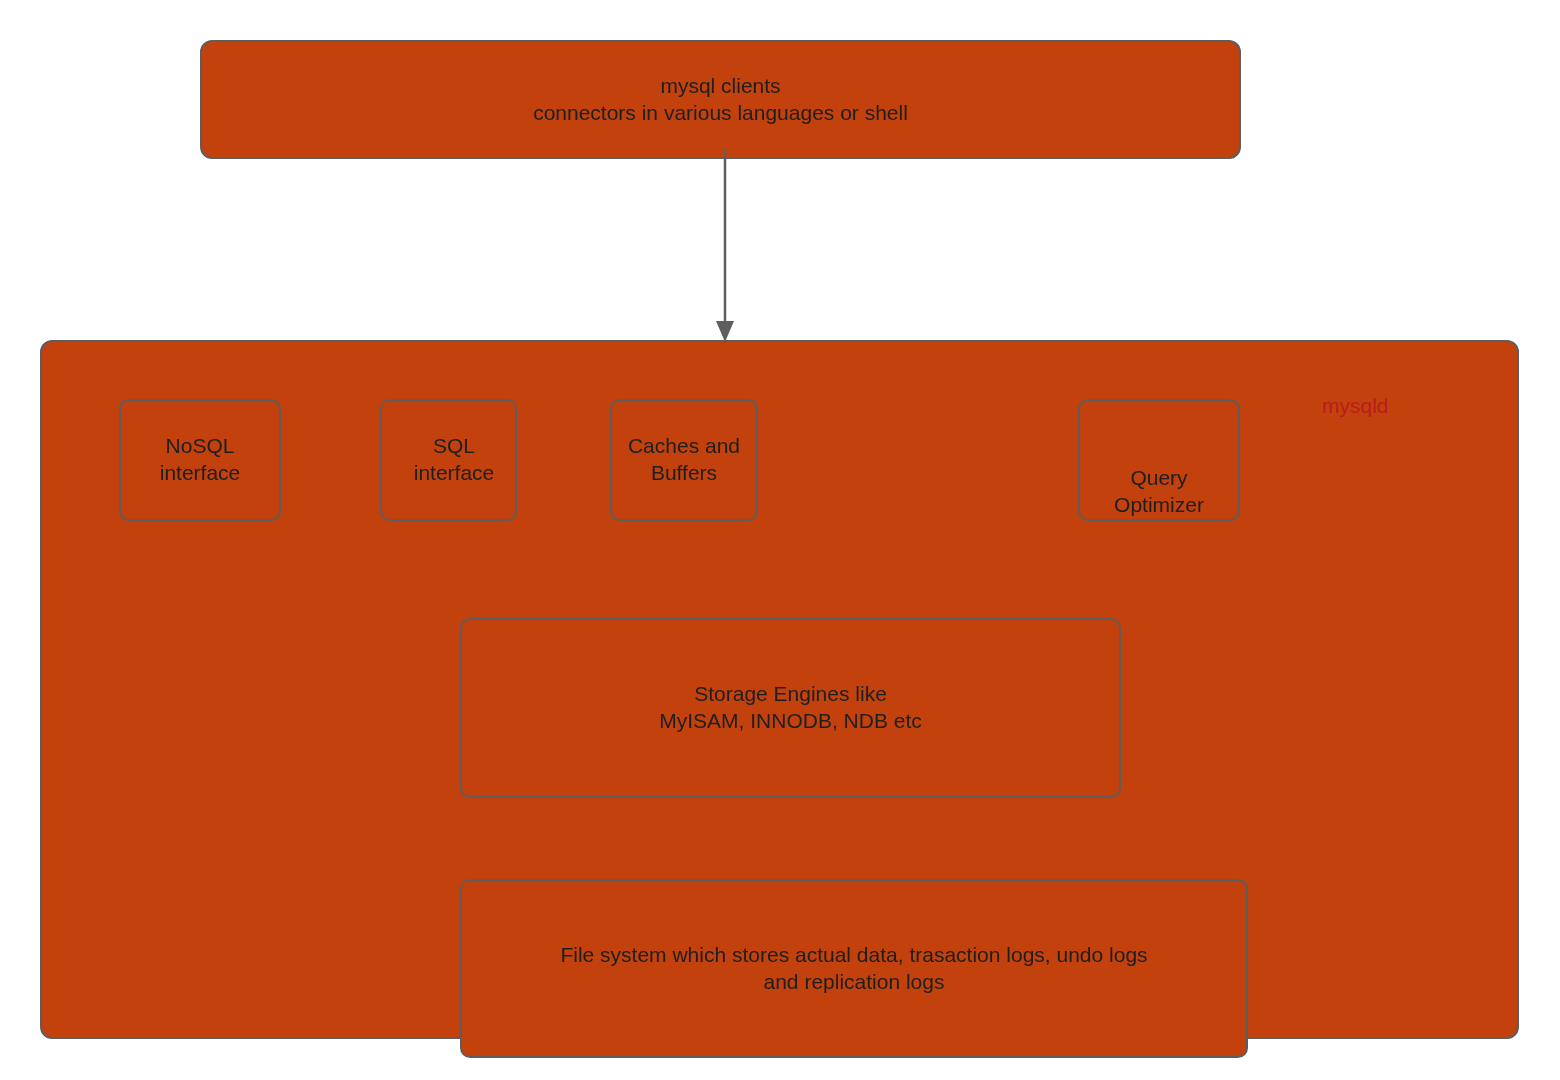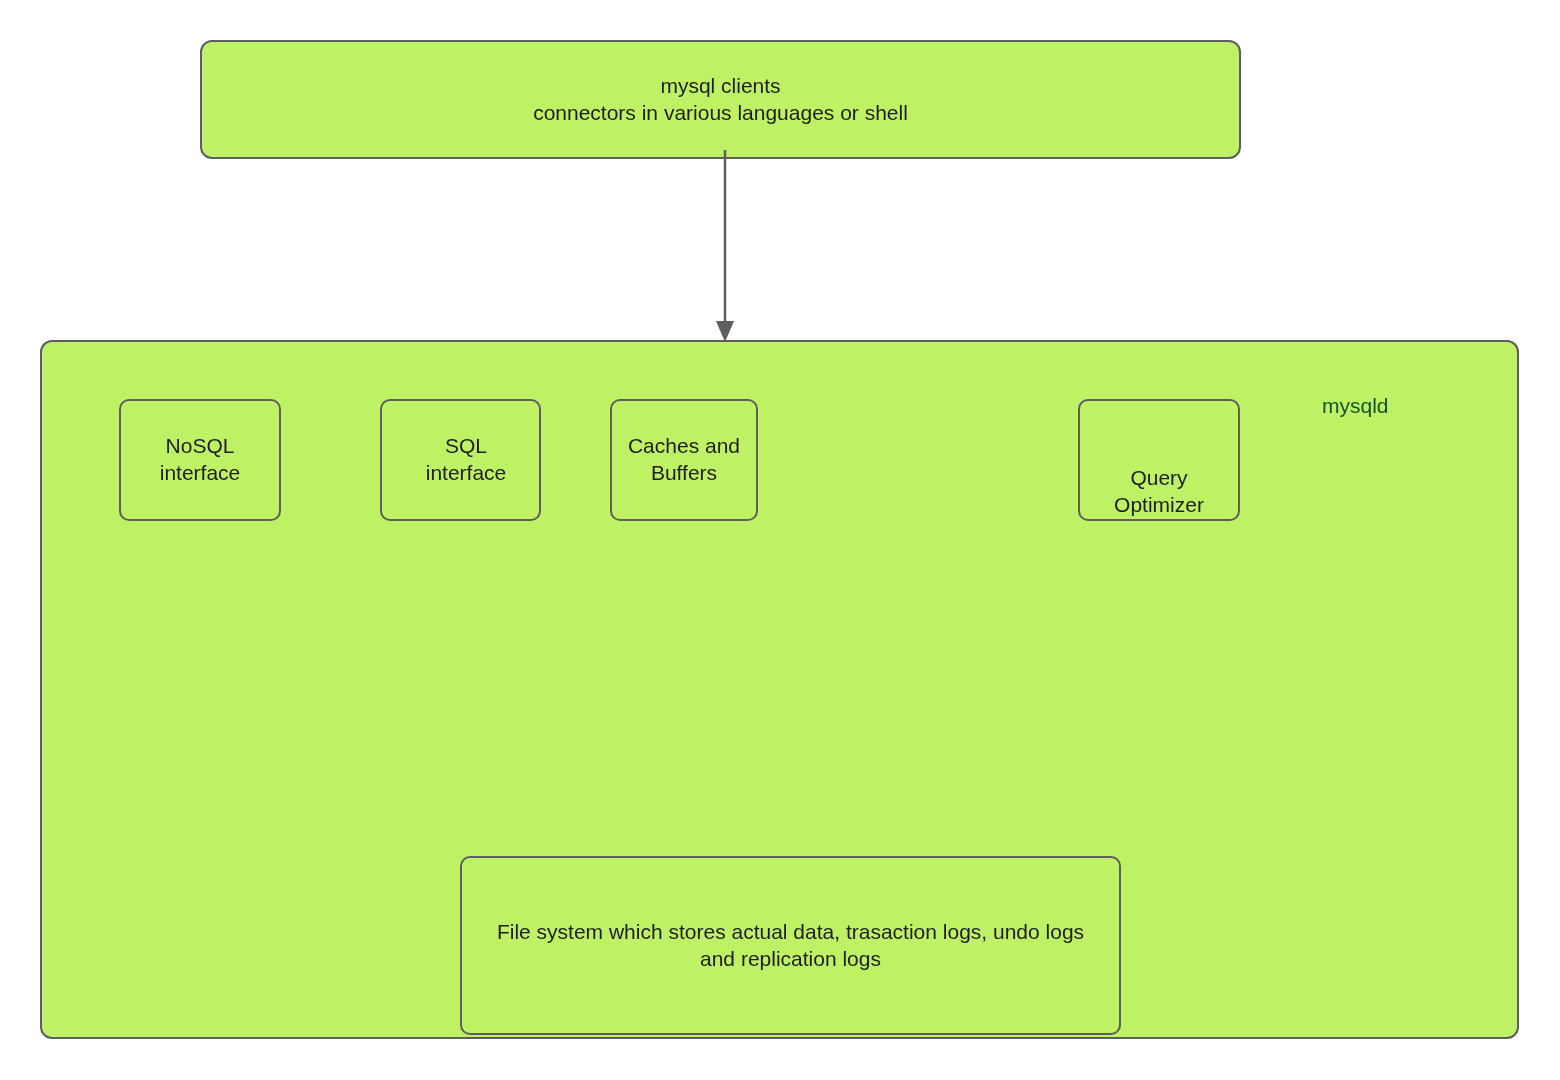--- a/index.html
+++ b/index.html
@@ -15,21 +15,21 @@
   #canvas {
     position: relative;
     width: 1560px;
     height: 1080px;
     background: #ffffff;
     overflow: hidden;
   }
   .node {
     position: absolute;
     box-sizing: border-box;
-    background: #bef264;
+    background: #c2410c;
     border: 2px solid #5e5e5e;
     border-radius: 10px;
     display: flex;
     align-items: center;
     justify-content: center;
     text-align: center;
   }
   .node-label {
     font-size: 21px;
     line-height: 1.28;
@@ -55,40 +55,40 @@
     height: 699px;
     border-radius: 12px;
     display: block;
   }
 
   #mysqld-title {
     position: absolute;
     left: 1322px;
     top: 394px;
     font-size: 21px;
-    color: #14532d;
+    color: #b91c1c;
     white-space: nowrap;
   }
 
   #nosql-box      { left: 119px;  top: 399px; width: 162px; height: 122px; }
-  #sql-box        { left: 380px;  top: 399px; width: 161px; height: 122px; padding-left: 11px; }
+  #sql-box        { left: 380px;  top: 399px; width: 137px; height: 122px; padding-left: 11px; }
   #caches-box     { left: 610px;  top: 399px; width: 148px; height: 122px; }
   #parser-box     { left: 845px;  top: 399px; width: 161px; height: 122px; }
   #optimizer-box  { left: 1078px; top: 399px; width: 162px; height: 122px; align-items: flex-end; }
 
   #storage-box {
     left: 460px;
     top: 618px;
     width: 661px;
     height: 180px;
   }
   #filesystem-box {
     left: 460px;
-    top: 856px;
-    width: 661px;
+    top: 879px;
+    width: 788px;
     height: 179px;
   }
   #storage-box .node-label,
   #filesystem-box .node-label { font-size: 21px; }
 
   
   #connector-arrow {
     position: absolute;
     left: 680px;
     top: 150px;
@@ -129,19 +129,23 @@
     <div class="node-label">Caches and
 Buffers</div>
   </div>
 
 
   <div class="node" id="optimizer-box">
     <div class="node-label">Query
 Optimizer</div>
   </div>
 
+  <div class="node" id="storage-box">
+    <div class="node-label">Storage Engines like
+MyISAM, INNODB, NDB etc</div>
+  </div>
 
   <div class="node" id="filesystem-box">
     <div class="node-label">File system which stores actual data, trasaction logs, undo logs
 and replication logs</div>
   </div>
 
 </div>
 
 </body></html>

